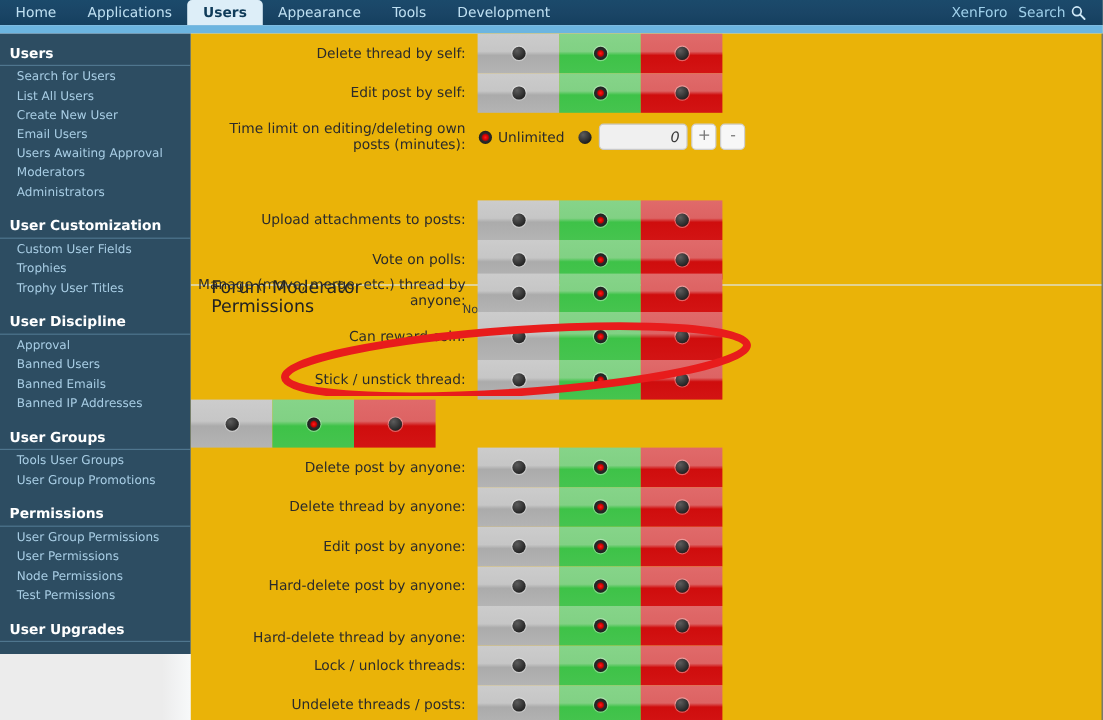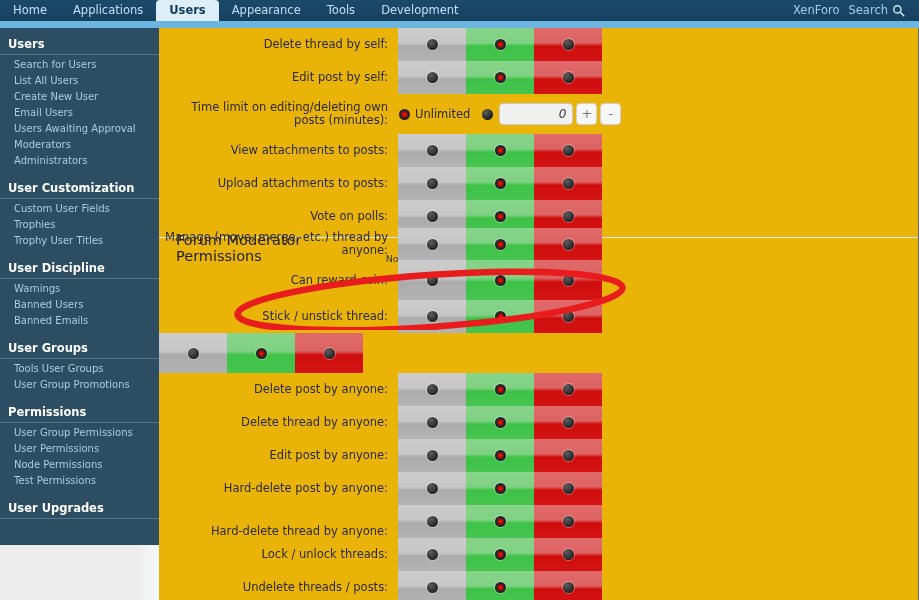--- a/index.html
+++ b/index.html
@@ -279,23 +279,24 @@
     <div class="side-link">Users Awaiting Approval</div>
     <div class="side-link">Moderators</div>
     <div class="side-link">Administrators</div>
     <div class="side-gap"></div>
     <div class="side-head">User Customization</div>
     <div class="side-link">Custom User Fields</div>
     <div class="side-link">Trophies</div>
     <div class="side-link">Trophy User Titles</div>
     <div class="side-gap"></div>
     <div class="side-head">User Discipline</div>
-    <div class="side-link">Warnings</div>
+    <div class="side-link">Approval</div>
     <div class="side-link">Banned Users</div>
     <div class="side-link">Banned Emails</div>
+    <div class="side-link">Banned IP Addresses</div>
     <div class="side-gap"></div>
     <div class="side-head">User Groups</div>
     <div class="side-link">Tools User Groups</div>
     <div class="side-link">User Group Promotions</div>
     <div class="side-gap"></div>
     <div class="side-head">Permissions</div>
     <div class="side-link">User Group Permissions</div>
     <div class="side-link">User Permissions</div>
     <div class="side-link">Node Permissions</div>
     <div class="side-link">Test Permissions</div>
@@ -340,34 +341,20 @@
         <div class="tf-radiolabel">
           <div class="radio-lt on"></div>
           <span>Unlimited</span>
         </div>
         <div class="radio-lt" style="margin-left: 6px;"></div>
         <div class="numbox">0</div>
         <div class="spinbtn" style="margin-left: -3px;">+</div>
         <div class="spinbtn" style="margin-left: -3px;">-</div>
       </div>
     </div>
-    <div class="prow" style="top: 106px; height: 33px;">
-      <div class="plabel">View attachments to posts:</div>
-      <div class="pcells" style="height: 33px;">
-        <div class="pcell notset">
-          <div class="radio"></div>
-        </div>
-        <div class="pcell allow">
-          <div class="radio on"></div>
-        </div>
-        <div class="pcell never">
-          <div class="radio"></div>
-        </div>
-      </div>
-    </div>
     <div class="prow" style="top: 139px; height: 33px;">
       <div class="plabel">Upload attachments to posts:</div>
       <div class="pcells" style="height: 33px;">
         <div class="pcell notset">
           <div class="radio"></div>
         </div>
         <div class="pcell allow">
           <div class="radio on"></div>
         </div>
         <div class="pcell never">

